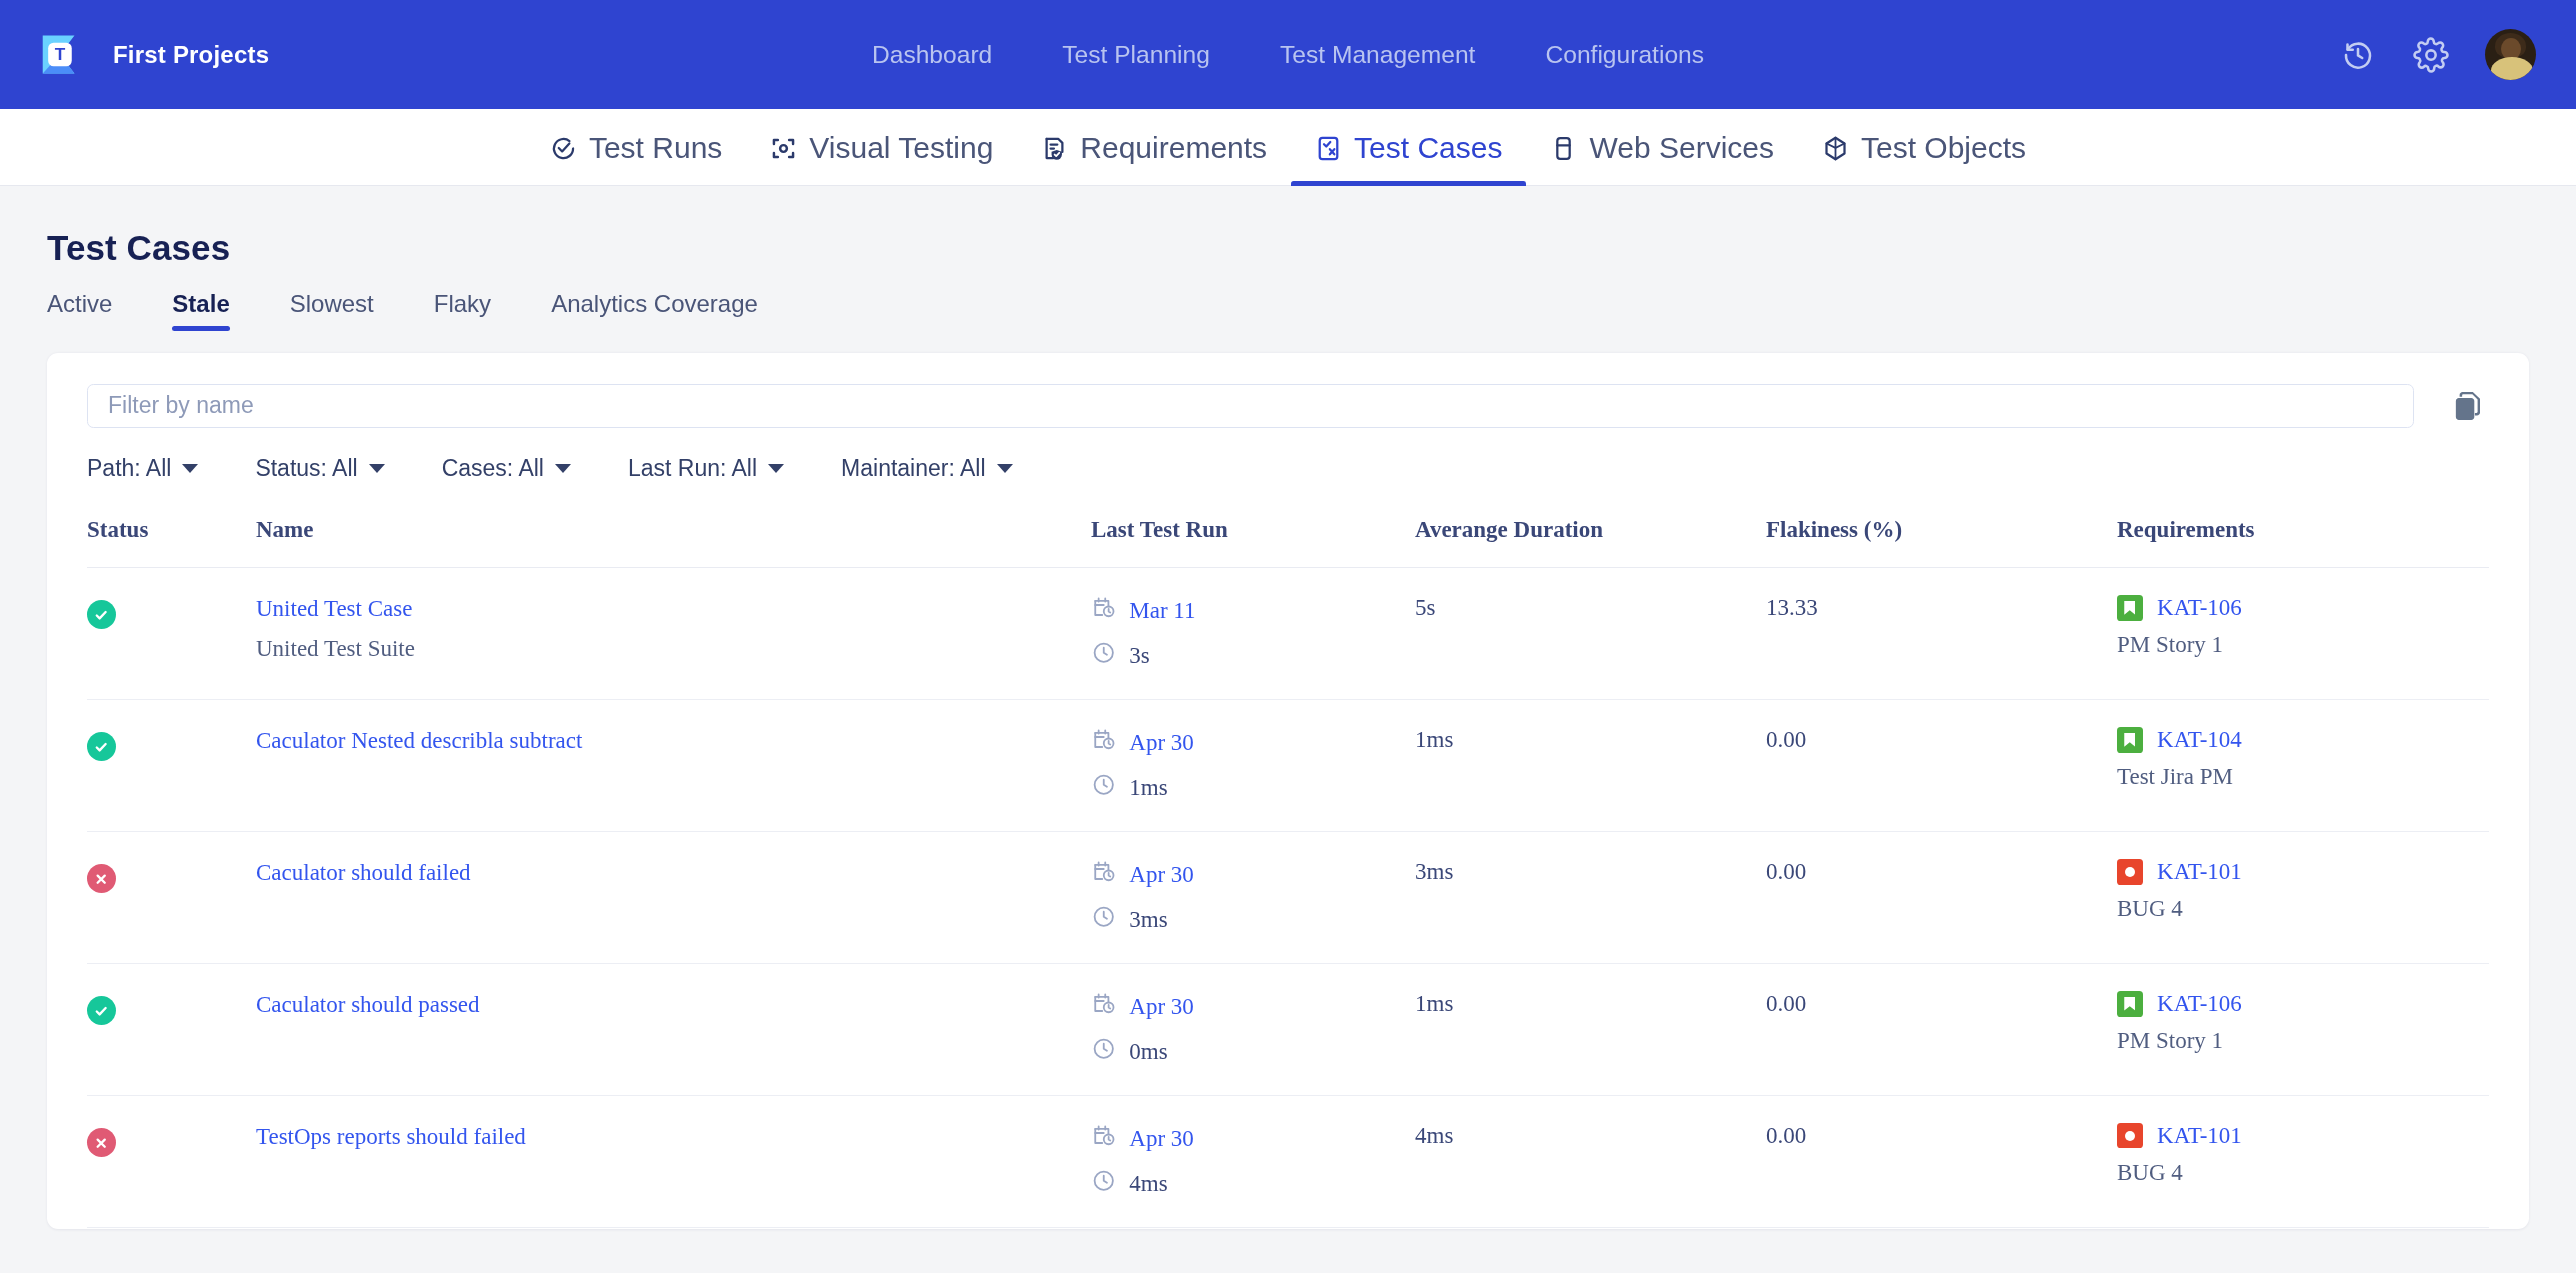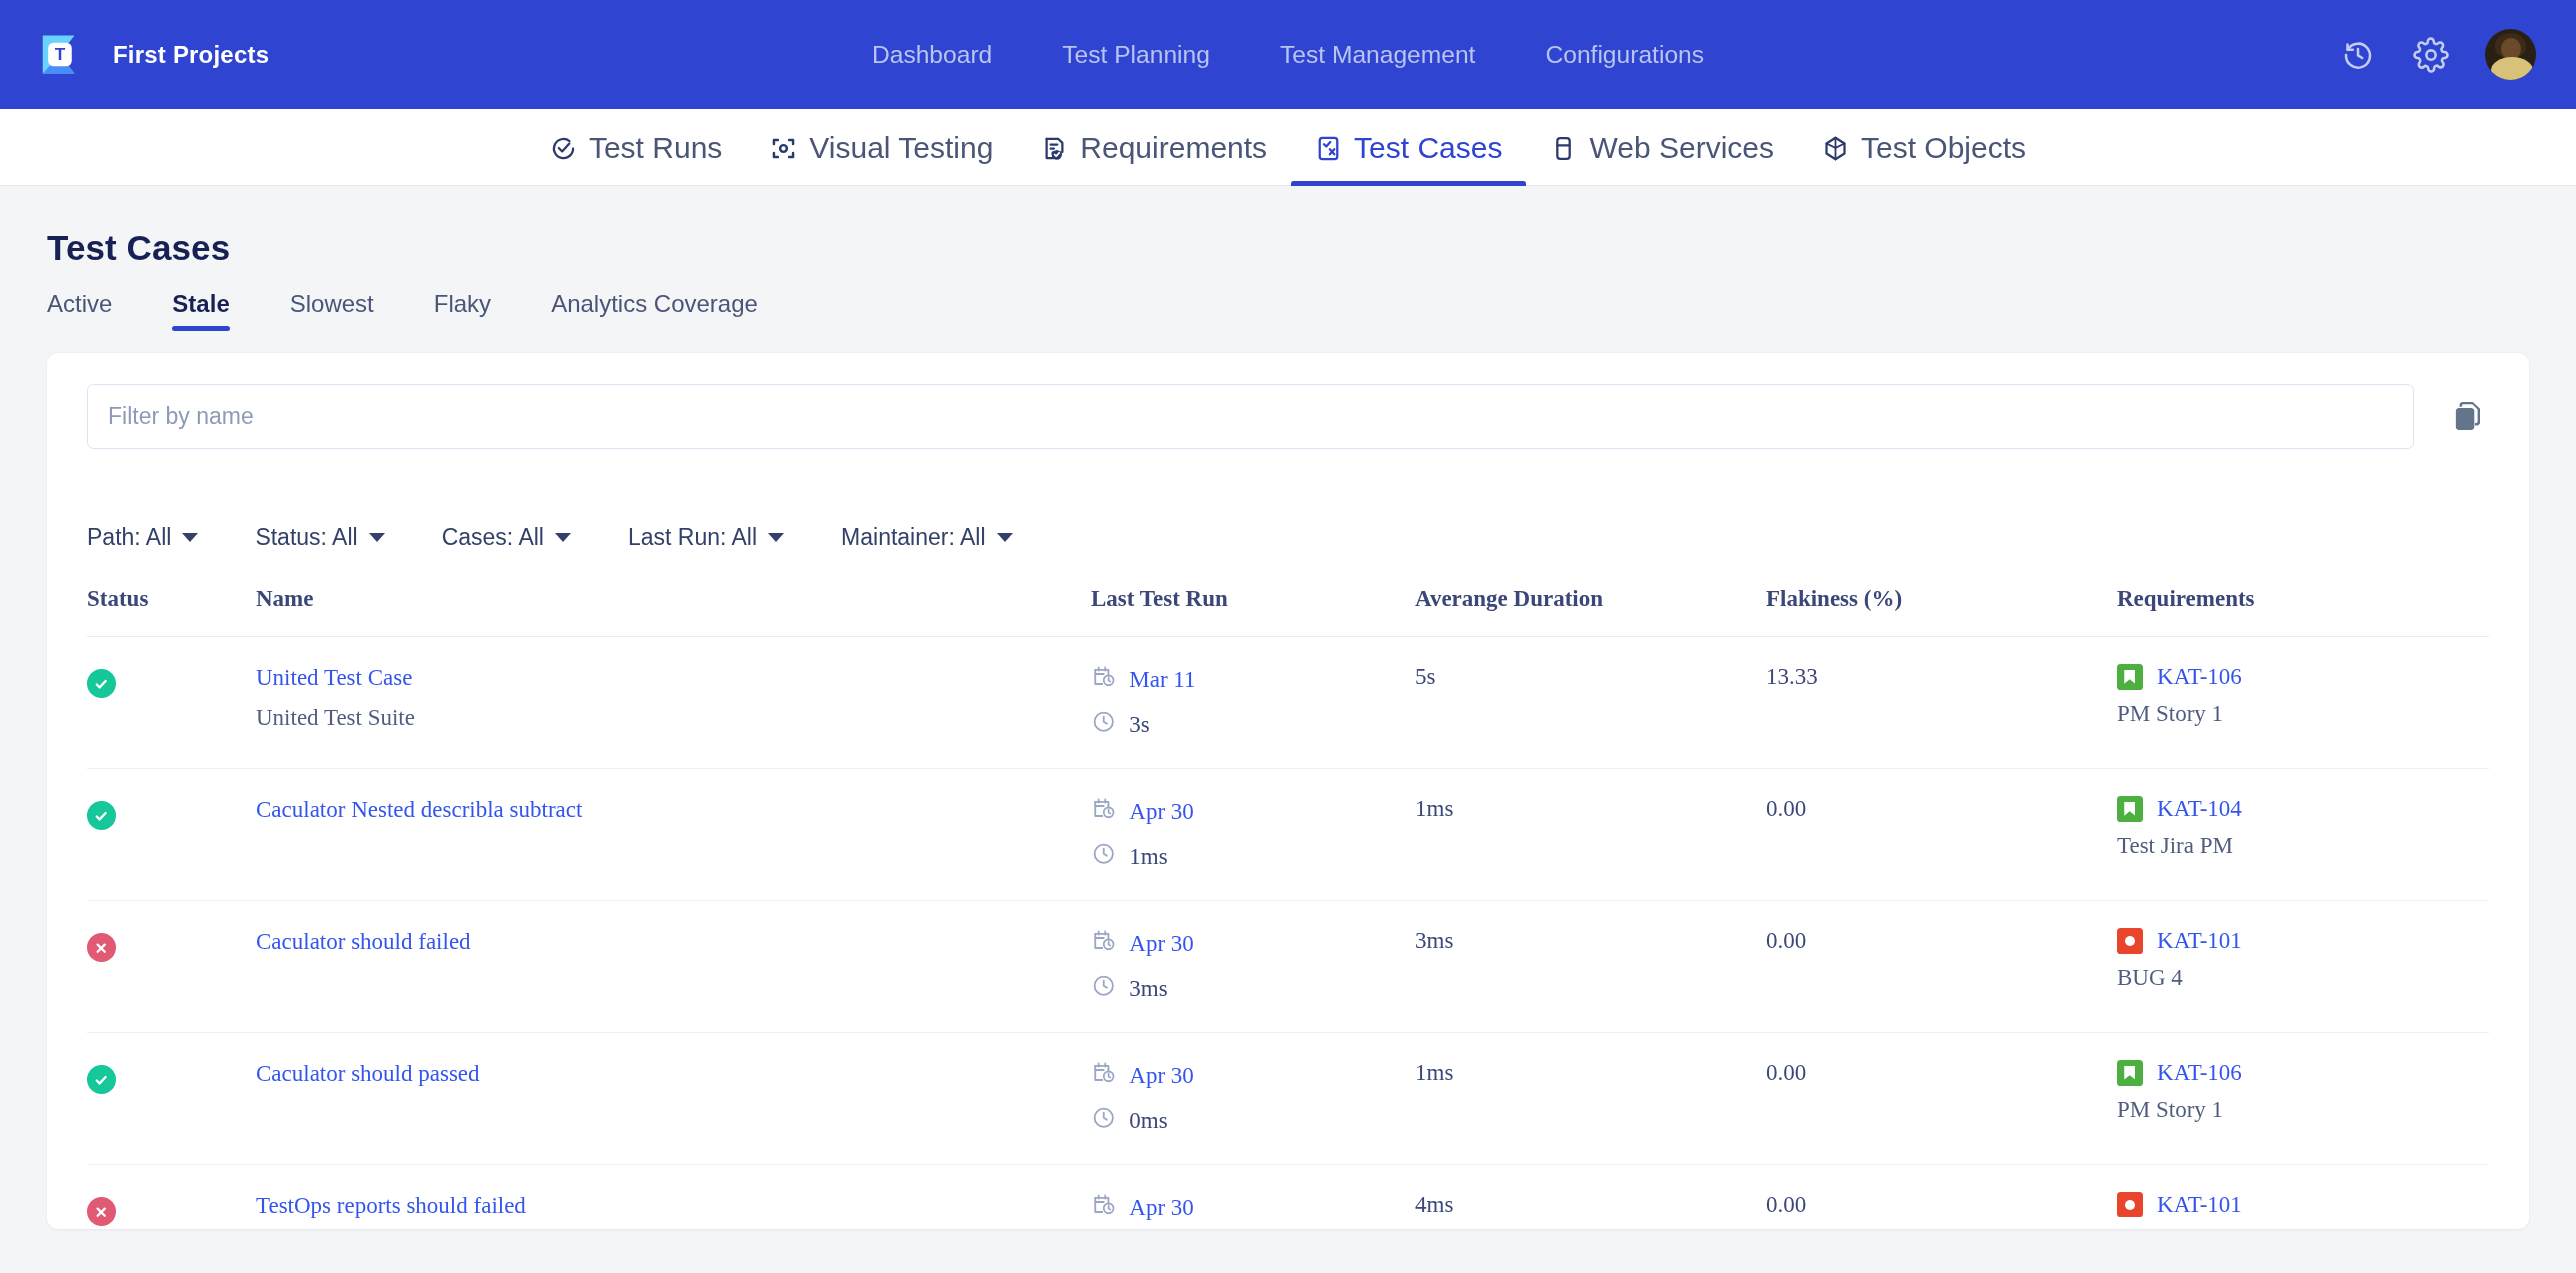--- a/index.html
+++ b/index.html
@@ -170,21 +170,21 @@
     height: 876px;
     overflow: hidden;
   }
   .filter-row {
     display: flex;
     align-items: center;
     gap: 33px;
   }
   .filter-input {
     flex: 1 1 auto;
-    height: 65px;
+    height: 44px;
     border: 0.9px solid #dde3f2;
     border-radius: 6.4px;
     padding: 0 20px;
     font-size: 23px;
     color: #172154;
     font-family: "Liberation Sans", sans-serif;
     background: #fff;
     outline: none;
   }
   .filter-input::placeholder { color: #8e9ab8; }
@@ -203,21 +203,20 @@
   }
   .chip {
     display: flex;
     align-items: center;
     gap: 11px;
     font-size: 23px;
     color: #334068;
     padding-right: 57px;
     cursor: pointer;
     white-space: nowrap;
-    margin-top: 48px;
   }
   .caret {
     width: 0; height: 0;
     border-left: 8.2px solid transparent;
     border-right: 8.2px solid transparent;
     border-top: 9px solid #334068;
   }
 
   
   table.tc { width: 100%; border-collapse: collapse; margin-top: 35px; table-layout: fixed; font-family: Liberation Serif, serif; }

